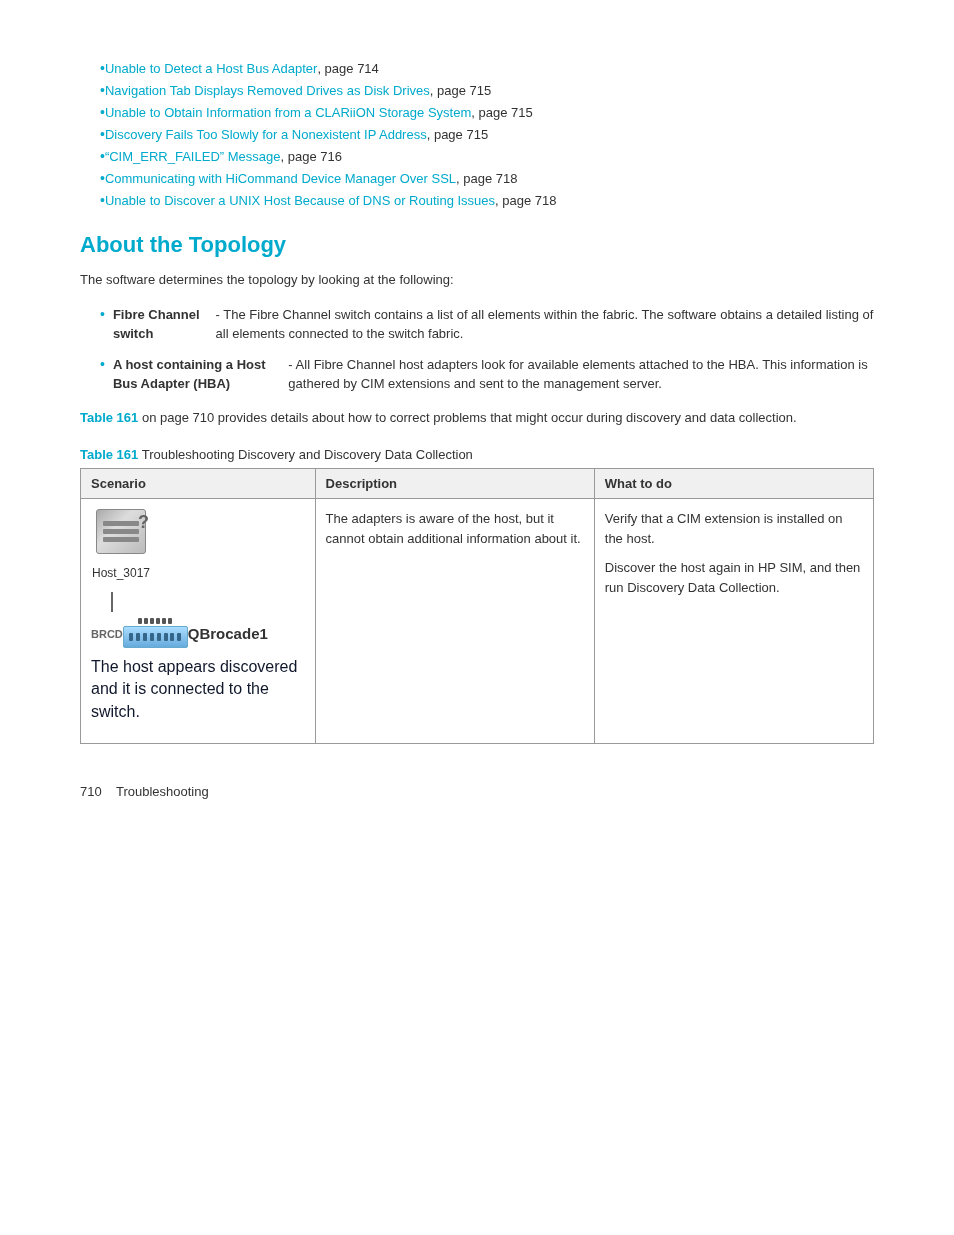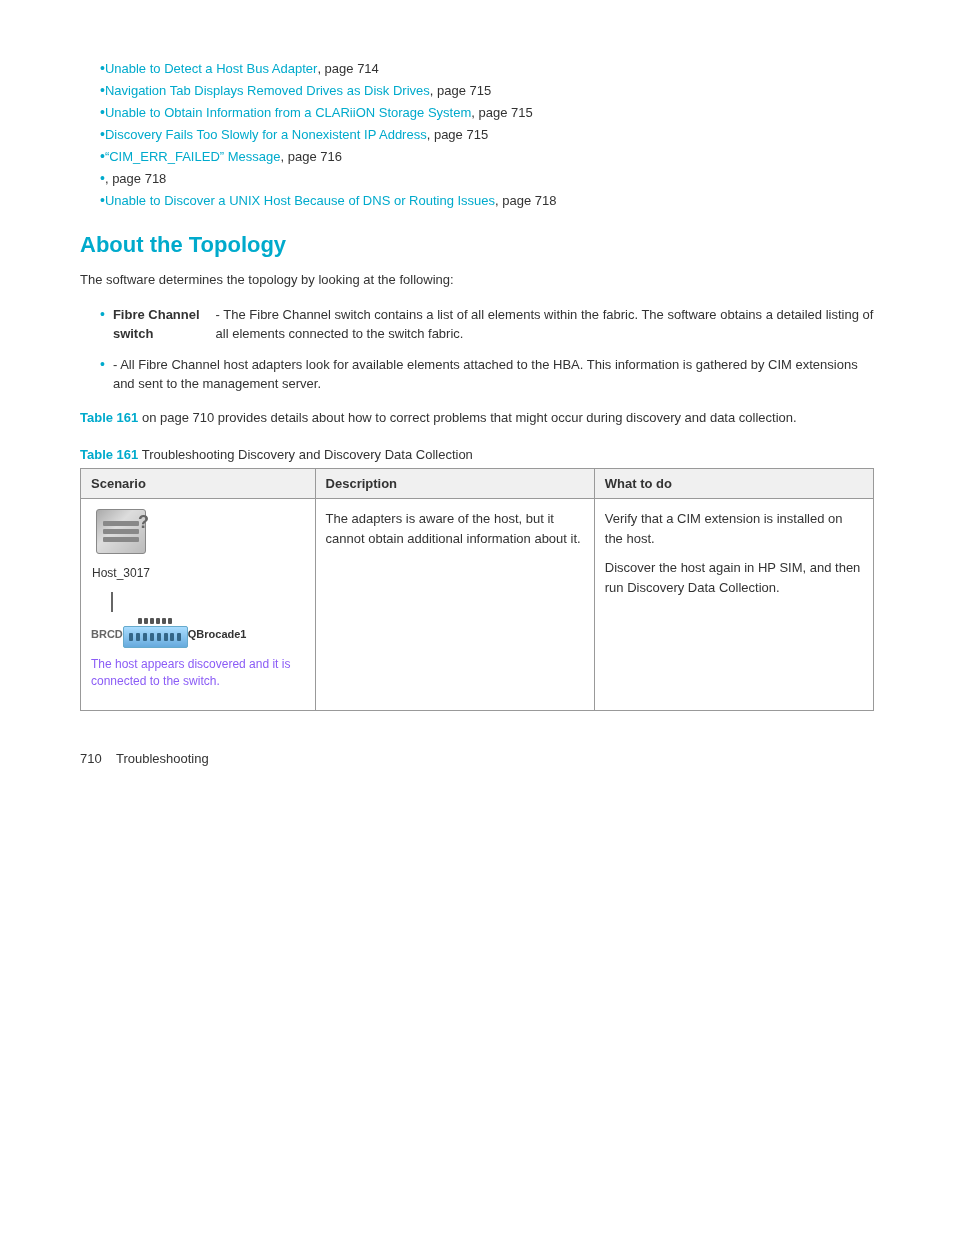--- a/index.html
+++ b/index.html
@@ -130,27 +130,27 @@
       flex-direction: row;
       align-items: center;
       margin-top: 4px;
     }
     .brcd-label {
       font-size: 11px;
       color: #666;
       font-weight: bold;
     }
     .switch-label {
-      font-size: 11px;
+      font-size: 15px;
       color: #333;
       font-weight: bold;
     }
     .scenario-caption {
-      font-size: 12px;
-      color: #8b5cf6;
+      font-size: 16px;
+      color: #0f172a;
       margin-top: 6px;
       line-height: 1.4;
     }
     .connector-line {
       width: 2px;
       height: 20px;
       background: #666;
       margin: 2px auto;
     }
     .footer-text {
@@ -223,37 +223,39 @@
     </li>
     <li>
       <a href="#">Discovery Fails Too Slowly for a Nonexistent IP Address</a>
       <span class="page-ref">, page 715</span>
     </li>
     <li>
       <a href="#">“CIM_ERR_FAILED” Message</a>
       <span class="page-ref">, page 716</span>
     </li>
     <li>
+      <a href="#">Communicating with HiCommand Device Manager Over SSL</a>
       <span class="page-ref">, page 718</span>
     </li>
     <li>
       <a href="#">Unable to Discover a UNIX Host Because of DNS or Routing Issues</a>
       <span class="page-ref">, page 718</span>
     </li>
   </ul>
 
 <div>
   <div class="section-title">About the Topology</div>
   <div class="section-body">The software determines the topology by looking at the following:</div>
   <ul class="inner-bullet-list">
   <li>
         <span class="bold">Fibre Channel switch</span>
         <span> - The Fibre Channel switch contains a list of all elements within the fabric. The software obtains a detailed listing of all elements connected to the switch fabric.</span>
       </li>
       <li>
+        <span class="bold">A host containing a Host Bus Adapter (HBA)</span>
         <span> - All Fibre Channel host adapters look for available elements attached to the HBA. This information is gathered by CIM extensions and sent to the management server.</span>
       </li>
     </ul>
   <div class="table-ref-text">
     <span style="color:#00aacc;font-weight:bold;cursor:pointer;">Table 161</span><span> on page 710 provides details about how to correct problems that might occur during discovery and data collection.</span>
   </div>
 </div>
 
 <div class="table-caption">
   <span class="table-label">Table 161</span><span>  Troubleshooting Discovery and Discovery Data Collection</span>

